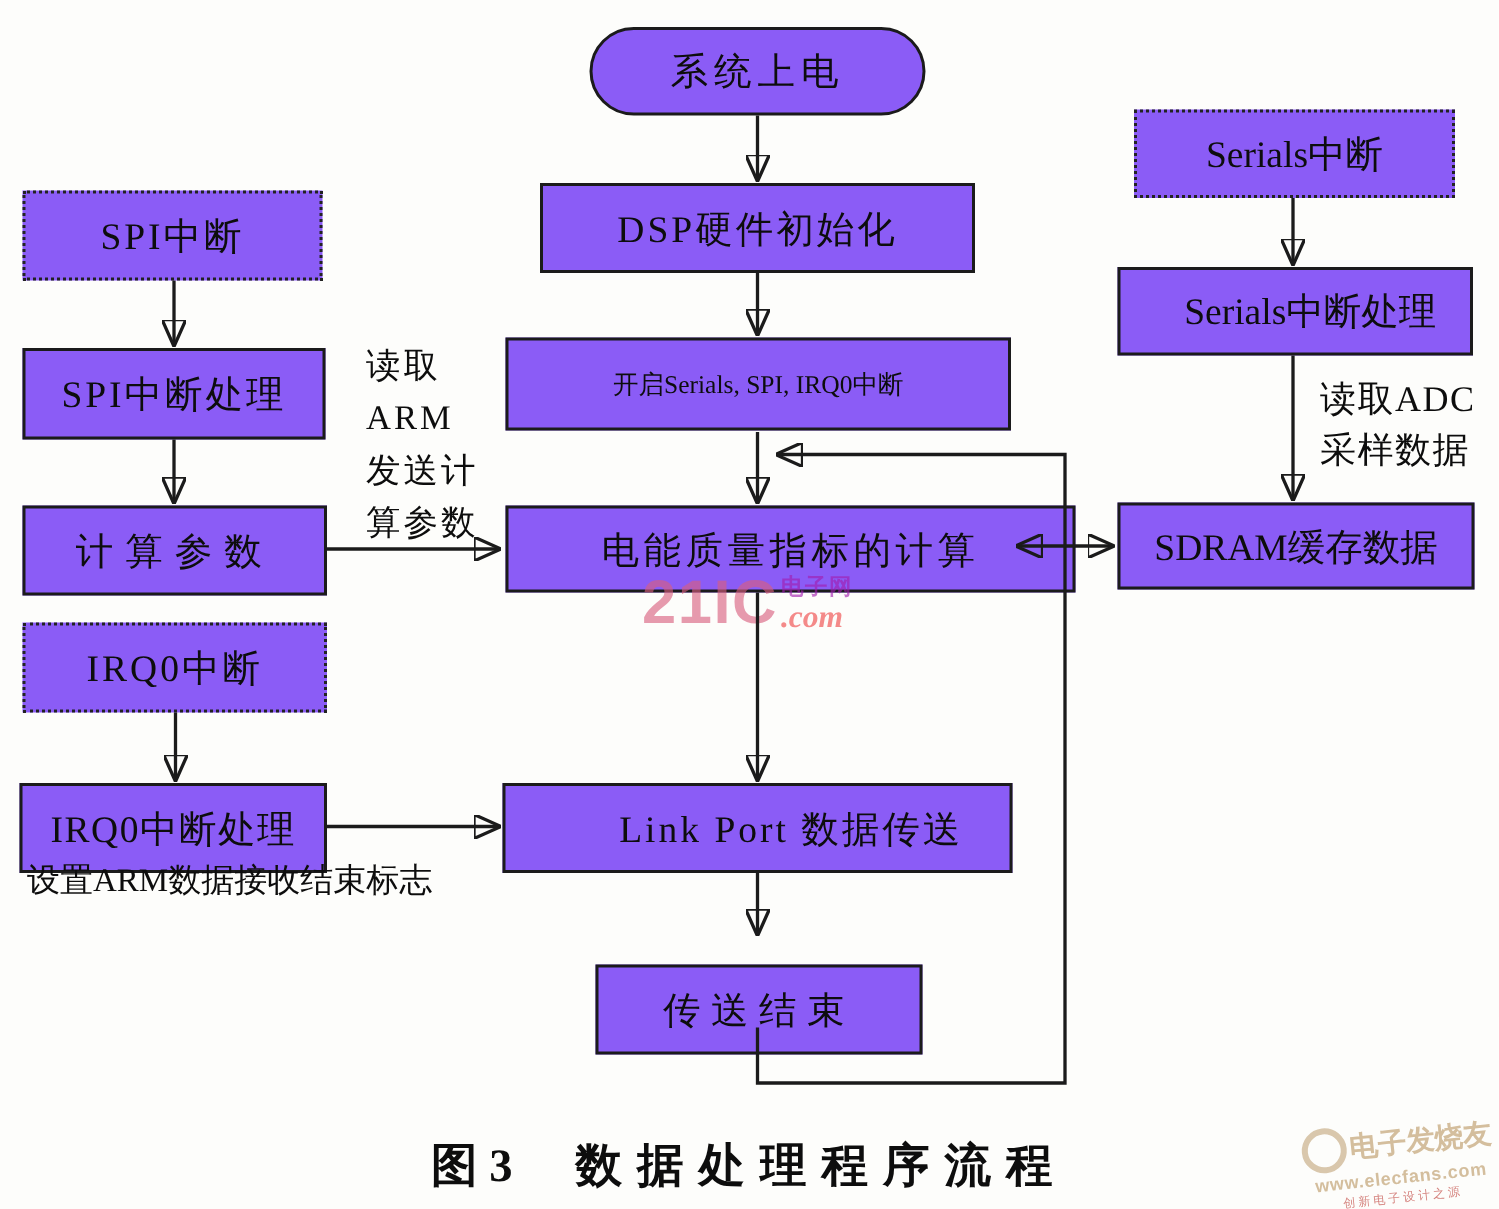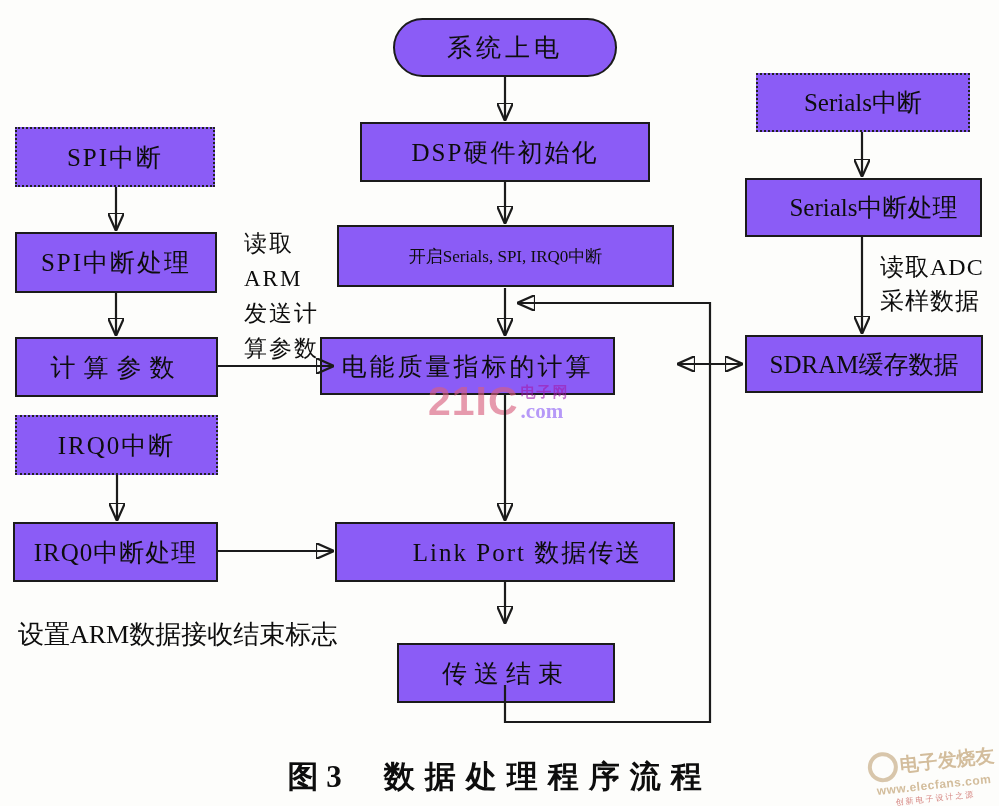--- a/index.html
+++ b/index.html
@@ -17,37 +17,37 @@
     background:#8b5cf6; border:2px solid #1b1b1b;
     display:flex; align-items:center; justify-content:center;
     font-size:25px; z-index:1; white-space:nowrap;
   }
   .dotted { border:2px dotted #222222;align-items:center; }
   .rounded { border-radius:30px; }
 
   #n-start          { left:393px; top:18px;  width:224px; height:59px; letter-spacing:4px; }
   #n-dsp            { left:360px; top:122px; width:290px; height:60px; letter-spacing:2px; }
   #n-enable         { left:337px; top:225px; width:337px; height:62px; font-size:17px; }
-  #n-calc           { left:320px; top:337px; width:295px; height:58px; letter-spacing:3px; }
+  #n-calc           { left:337px; top:337px; width:380px; height:58px; letter-spacing:3px; }
   #n-linkport       { left:335px; top:522px; width:340px; height:60px; letter-spacing:2px;padding-left:45px; }
   #n-end            { left:397px; top:643px; width:218px; height:60px; letter-spacing:7px; }
   #n-spi-int        { left:15px;  top:127px; width:200px; height:60px; letter-spacing:2px; }
   #n-spi-handler    { left:15px;  top:232px; width:202px; height:61px; letter-spacing:2px; }
   #n-calc-params    { left:15px;  top:337px; width:203px; height:60px; letter-spacing:8px; }
   #n-irq0-int       { left:15px;  top:415px; width:203px; height:60px; letter-spacing:2px; }
   #n-irq0-handler   { left:13px;  top:522px; width:205px; height:60px; letter-spacing:1px; }
   #n-serials-int    { left:756px; top:73px;  width:214px; height:59px; }
   #n-serials-handler{ left:745px; top:178px; width:237px; height:59px;padding-left:20px; }
   #n-sdram          { left:745px; top:335px; width:238px; height:58px; }
 
   
   .edge-label { position:absolute; z-index:2; font-size:24px; line-height:35px; }
   #lbl-read-arm  { left:244px; top:226px; font-size:23px; line-height:35px; letter-spacing:2px; }
   #lbl-read-adc  { left:880px; top:250px; font-size:24px; line-height:34px; letter-spacing:1px; }
-  #lbl-set-flag  { left:18px;  top:620px; font-size:26px; line-height:30px; }
+  #lbl-set-flag  { left:18px;  top:572px; font-size:22px; line-height:30px; }
 
   
   #edges { position:absolute; left:0; top:0; z-index:3; pointer-events:none; }
   #edges path { stroke:#1b1b1b; stroke-width:2.2; fill:none; }
 
   
   #caption {
     position:absolute; left:0; top:756px; width:100%;
     text-align:center; font-weight:bold; font-size:31px; z-index:1;
   }
@@ -55,21 +55,21 @@
 
   
   #wm-center {
     position:absolute; left:428px; top:381px; z-index:2;
     display:flex; align-items:flex-start; opacity:0.62;
     font-family:"Liberation Sans","DejaVu Sans",sans-serif;
   }
   .wm-big  { font-weight:bold; font-size:41px; line-height:40px; color:#d95f7e; letter-spacing:1px; }
   .wm-col  { display:flex; flex-direction:column; margin-left:2px; }
   .wm-site { font-weight:bold; font-size:15px; line-height:21px; color:#a21caf; letter-spacing:1px; }
-  .wm-com  { font-weight:bold; font-size:21px; line-height:19px; color:#8b5cf6;
+  .wm-com  { font-style:italic; font-weight:bold; font-size:21px; line-height:19px; color:#ef4444;
              font-family:"Liberation Serif",serif; }
 
   #wm-corner {
     position:absolute; right:2px; bottom:2px; width:128px; z-index:2;
     transform:rotate(-6deg); opacity:0.7; text-align:center;
     font-family:"Liberation Sans","DejaVu Sans",sans-serif;
   }
   .wmc-row { display:flex; align-items:center; justify-content:flex-start; }
   .wmc-ring { width:22px; height:22px; border:4px solid #c9b08a; border-radius:50%;
               flex:0 0 auto; margin-right:2px; }

